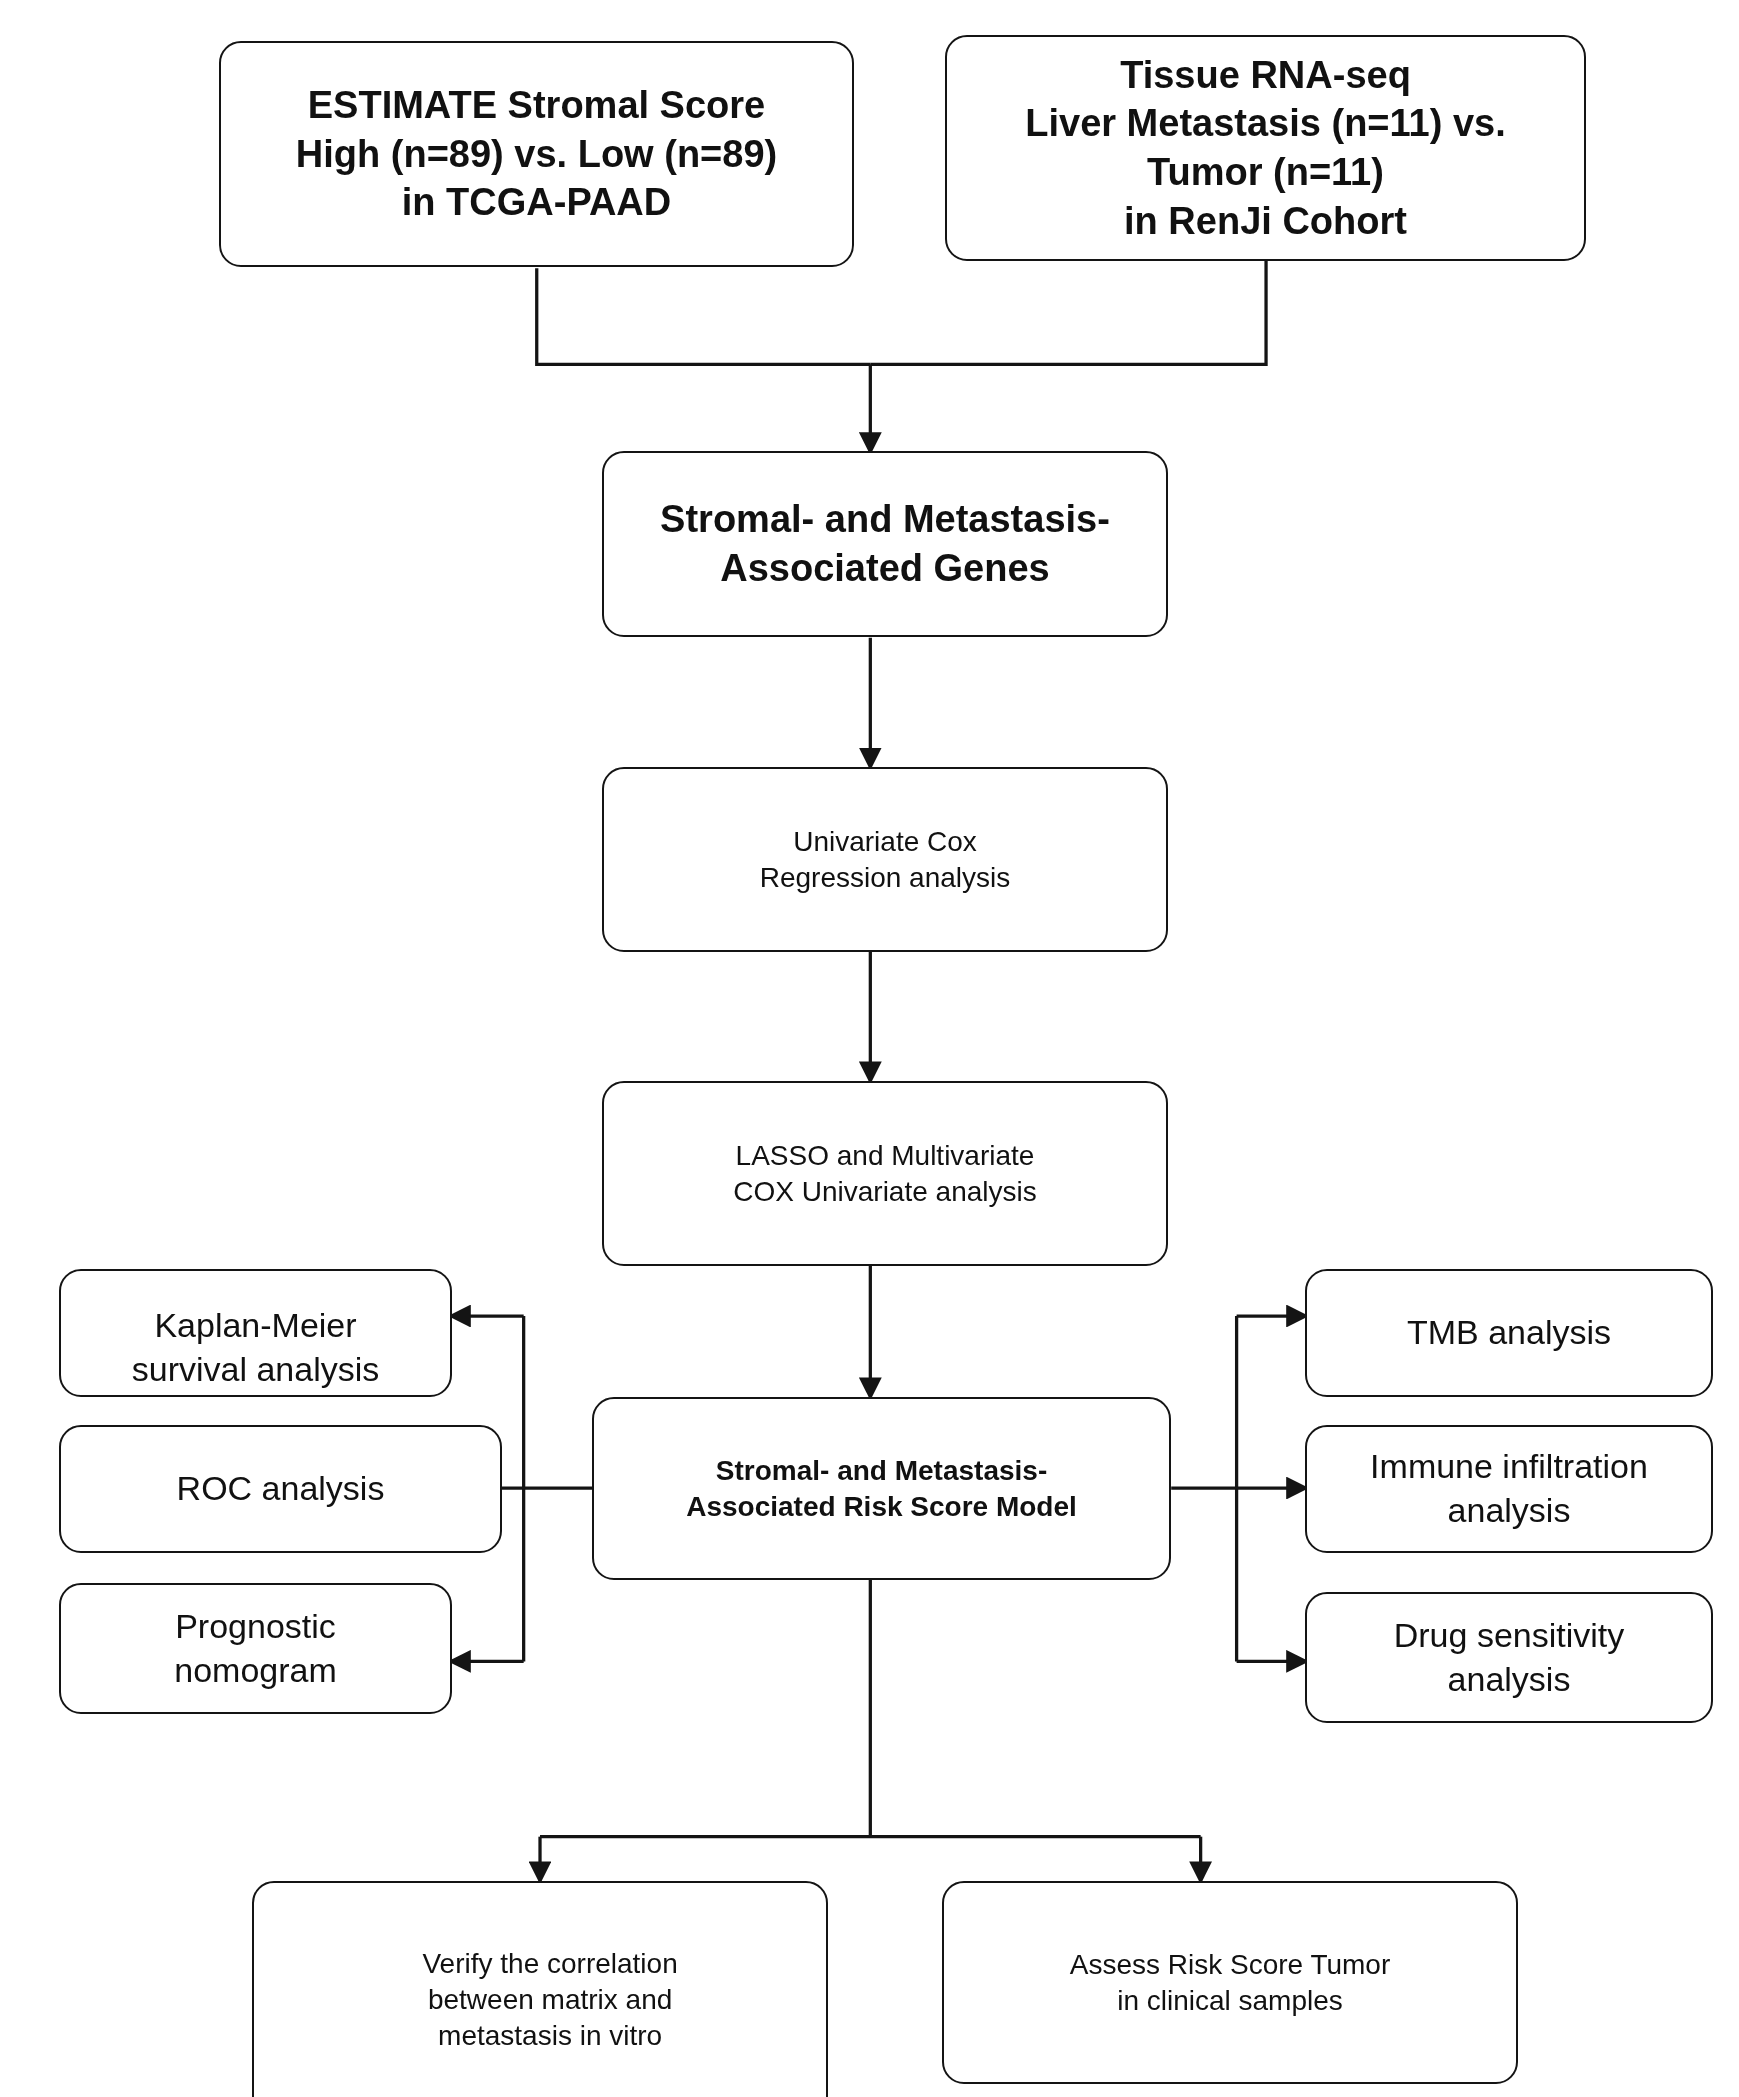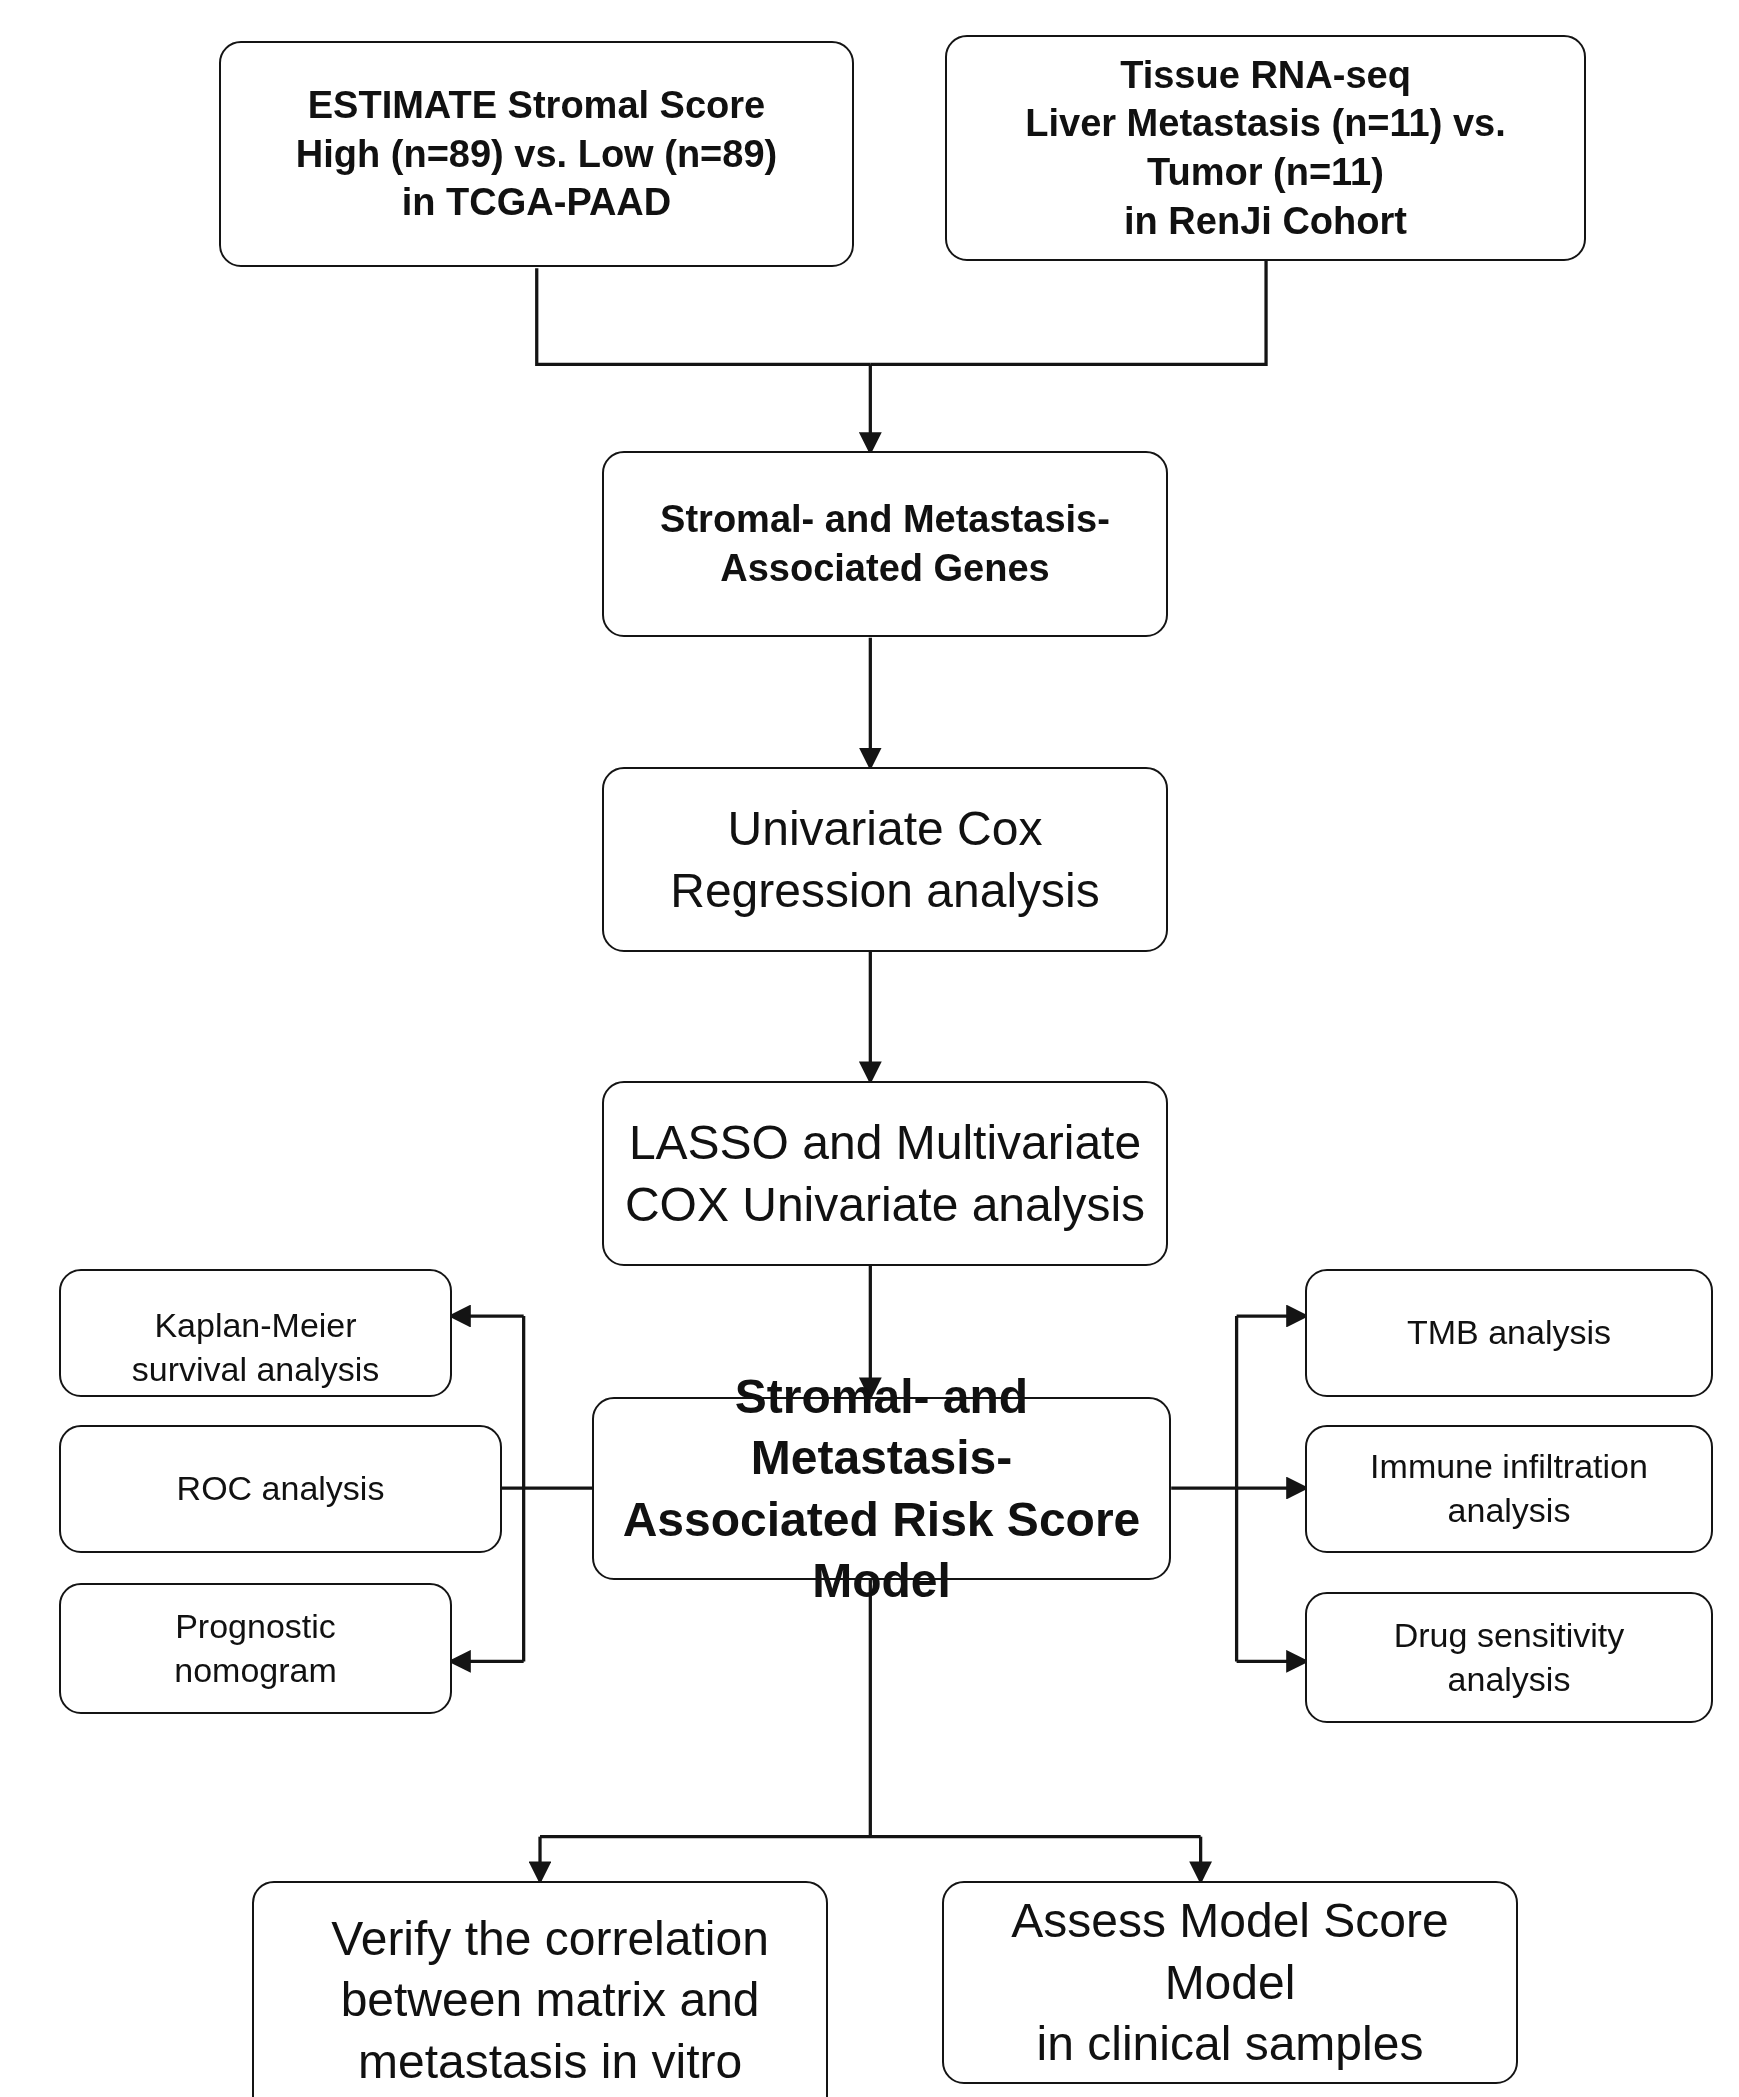--- a/index.html
+++ b/index.html
@@ -35,21 +35,21 @@
     color: #111111;
     line-height: 1.28;
     padding: 3.9px 11.8px;
   }
   .node-label {
     white-space: pre-line;
     display: block;
     width: 100%;
   }
   .fs-lg   { font-size: 38px; }
-  .fs-md   { font-size: 48px; }
+  .fs-md   { font-size: 28px; }
   .fs-sm   { font-size: 34px; }
   .bold    { font-weight: 700; }
   .reg     { font-weight: 400; }
   .conn-line { stroke: #141414; stroke-width: 5; fill: none; }
   .conn-head { fill: #141414; }
 </style>
 </head>
 <body>
 
 <div id="stage">
@@ -186,18 +186,18 @@
 analysis</span>
   </div>
 
   <div class="node-box fs-md reg" style="left:252px; top:1881px; width:576px; height:238px;padding-left:32px;">
     <span class="node-label">Verify the correlation
 between  matrix and
 metastasis in vitro</span>
   </div>
 
   <div class="node-box fs-md reg" style="left:942px; top:1881px; width:576px; height:203px;">
-    <span class="node-label">Assess Model Score Model
+    <span class="node-label">Assess Risk Score Tumor
 in clinical samples</span>
   </div>
 
 </div>
 
 
 </body></html>

